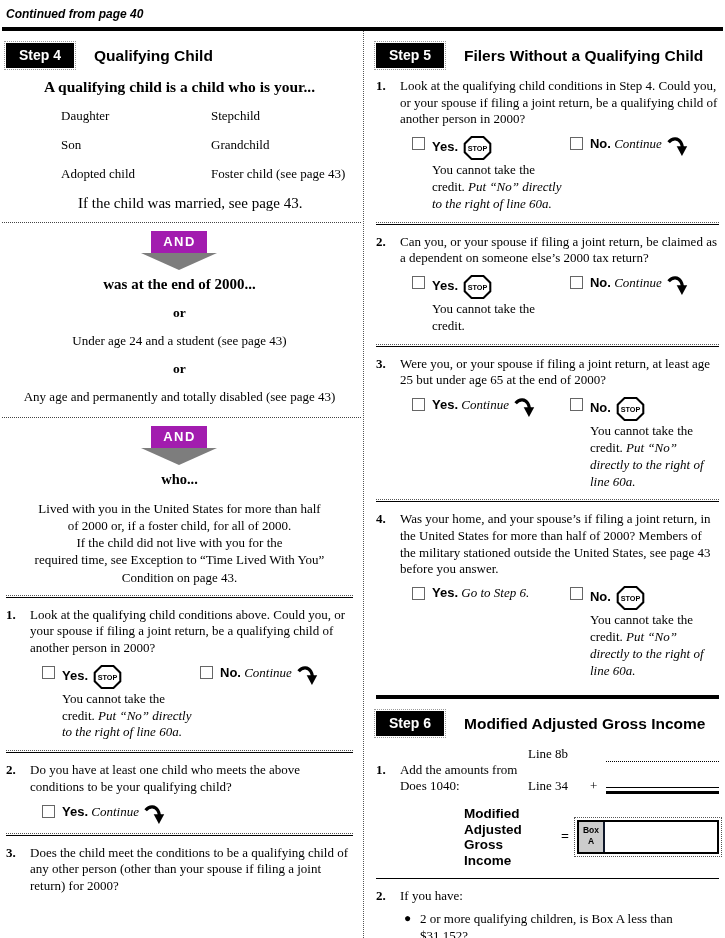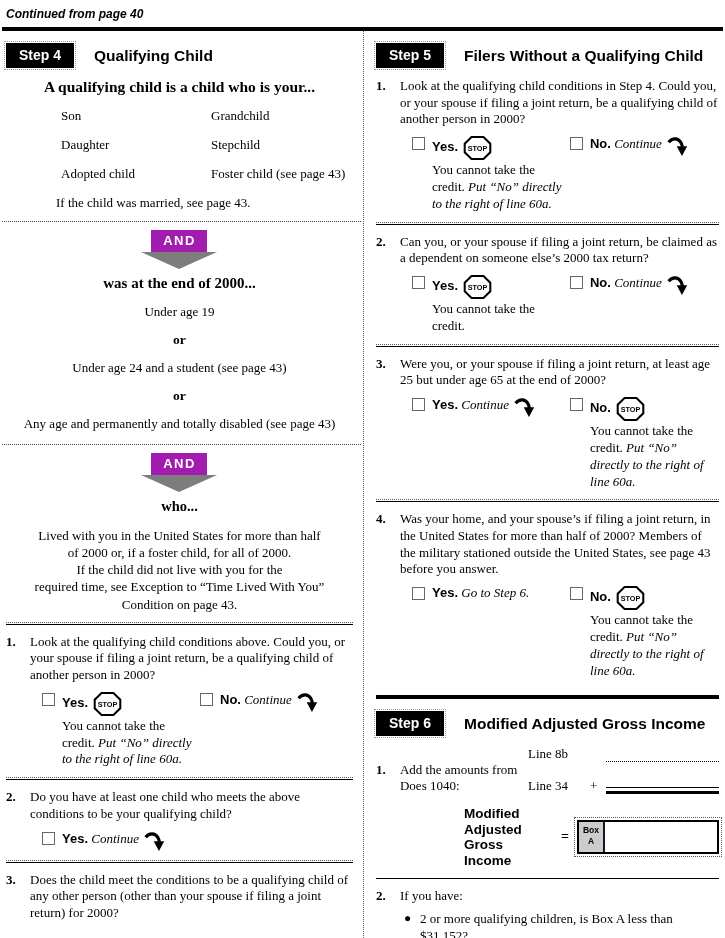--- a/index.html
+++ b/index.html
@@ -17,21 +17,21 @@
 
   .stephdr { display:flex; align-items:center; gap:20px; margin:8px 0 10px 0; }
   .stepbox { background:#000; color:#fff; font-family:"Liberation Sans", sans-serif;
              font-weight:bold; font-size:14px; padding:4px 13px 5px 13px;
              outline:1px dotted #999; outline-offset:1px; }
   .steptitle { font-family:"Liberation Sans", sans-serif; font-weight:bold; font-size:15.5px; }
 
   .introhead { text-align:center; font-weight:bold; font-size:15.5px; margin:10px 0 12px 0; }
   .relrow { display:flex; margin:0 0 13px 55px; font-size:13px; }
   .relrow .c1 { width:150px; }
-  .marriednote { margin:2px 0 10px 50px; font-size:13px; }
+  .marriednote { margin:2px 0 10px 72px; font-size:15px; }
 
   .sep-dot { border-top:1.5px dotted #444; margin:6px -8px 0 -4px; }
   .sep-dbl { border-top:1px dotted #555; border-bottom:1.3px solid #000; height:3px; margin:9px 0; }
   .sep-solid { border-top:1.3px solid #000; margin:9px 0; }
   .rule-thick { border-top:4px solid #000; margin:12px 0 4px 0; }
 
   .andwrap { margin:8px auto 6px auto; width:80px; }
   .andbox { width:56px; margin:0 auto; background:#a21caf; color:#fff; text-align:center;
             font-family:"Liberation Sans", sans-serif; font-weight:bold; font-size:13px;
             letter-spacing:1.5px; padding:3px 0 4px 0; }
@@ -94,41 +94,40 @@
 
     <div class="col-left">
       <div class="stephdr">
         <span class="stepbox">Step 4</span>
         <span class="steptitle">Qualifying Child</span>
       </div>
 
       <div class="introhead">A qualifying child is a child who is your...</div>
 
       <div class="relrow">
+        <span class="c1">Daughter</span>
+        <span>Stepchild</span>
+      </div>
+      <div class="relrow">
         <span class="c1">Son</span>
         <span>Grandchild</span>
-      </div>
-      <div class="relrow">
-        <span class="c1">Daughter</span>
-        <span>Stepchild</span>
       </div>
       <div class="relrow">
         <span class="c1">Adopted child</span>
         <span>Foster child (see page 43)</span>
       </div>
       <div class="marriednote">If the child was married, see page 43.</div>
 
       <div class="sep-dot"></div>
       <div class="andwrap">
         <div class="andbox">AND</div>
         <div class="andtri"></div>
       </div>
 
       <div class="centerhead">was at the end of 2000...</div>
-      <div class="centerline">Under age 19</div>
       <div class="centerline orword">or</div>
       <div class="centerline">Under age 24 and a student (see page 43)</div>
       <div class="centerline orword">or</div>
       <div class="centerline">Any age and permanently and totally disabled (see page 43)</div>
 
       <div class="sep-dot"></div>
       <div class="andwrap">
         <div class="andbox">AND</div>
         <div class="andtri"></div>
       </div>

